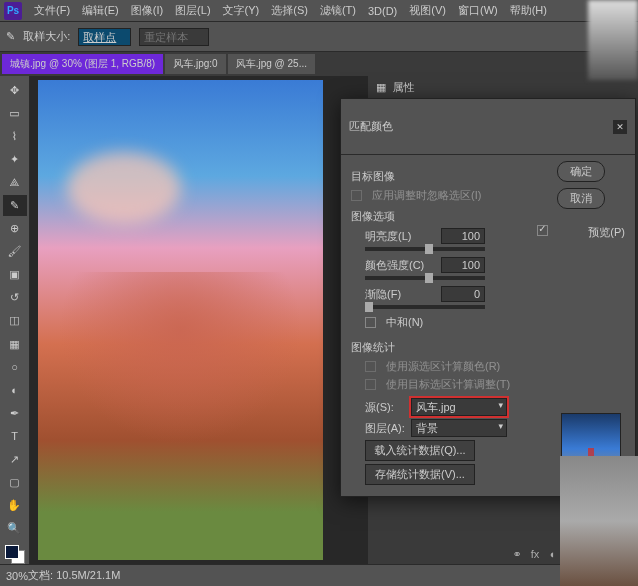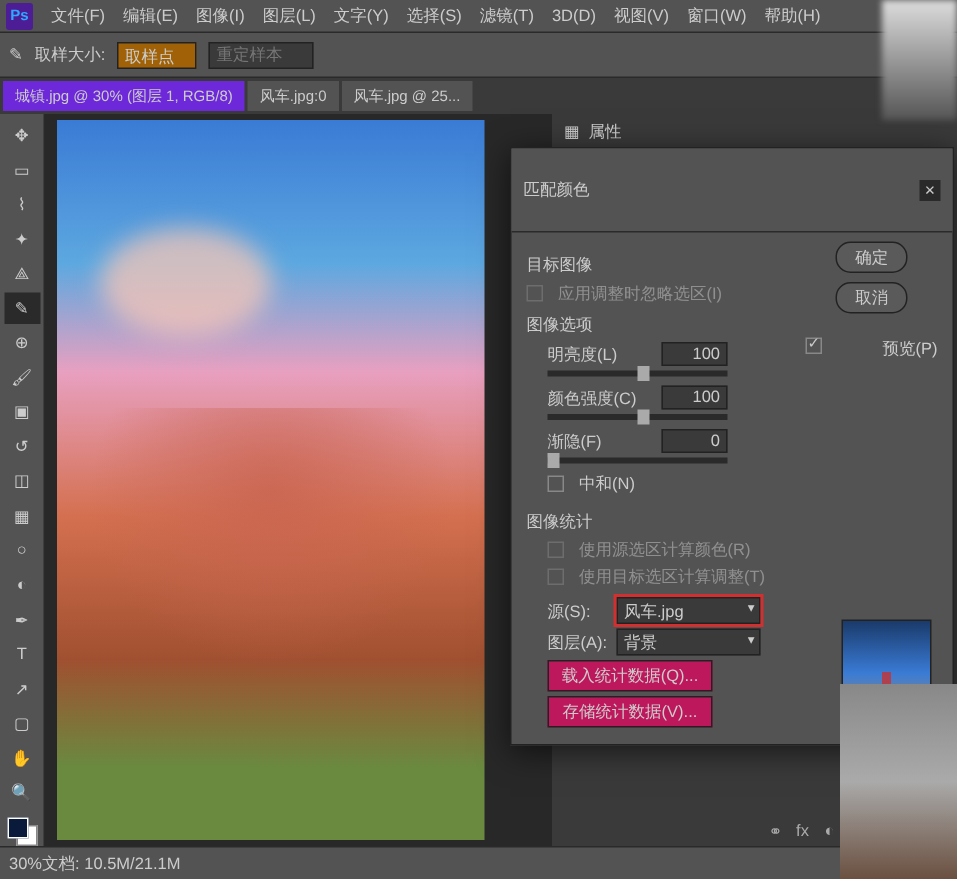--- a/index.html
+++ b/index.html
@@ -4,21 +4,21 @@
 <style>
 * { margin: 0; padding: 0; box-sizing: border-box; font-family: "Microsoft YaHei", sans-serif; font-size: 11px; }
 body { background: #535353; width: 638px; height: 586px; overflow: hidden; position: relative; }
 
 .menubar { background: #535353; height: 22px; display: flex; align-items: center; padding: 0 4px; border-bottom: 1px solid #2a2a2a; }
 .ps-logo { width: 18px; height: 18px; background: #4c1d95; color: #31a8ff; display: flex; align-items: center; justify-content: center; font-weight: bold; font-size: 10px; border-radius: 2px; margin-right: 6px; }
 .menu-item { color: #ccc; padding: 0 6px; cursor: pointer; }
 
 .options-bar { background: #535353; height: 30px; display: flex; align-items: center; padding: 0 6px; gap: 8px; border-bottom: 1px solid #2a2a2a; }
 .opt-label { color: #ccc; }
-.opt-select { background: #a16207; color: #ccc; border: 1px solid #222; padding: 1px 14px 1px 4px; height: 18px; position: relative; }
+.opt-select { background: #0c4a6e; color: #ccc; border: 1px solid #222; padding: 1px 14px 1px 4px; height: 18px; position: relative; text-decoration: underline; }
 .opt-input { background: #3a3a3a; color: #ccc; border: 1px solid #222; padding: 1px 4px; height: 18px; width: 70px; }
 
 .tabs-bar { background: #3a3a3a; height: 24px; display: flex; align-items: center; padding: 0 2px; }
 .tab { background: #535353; color: #ccc; padding: 3px 8px; margin-right: 2px; font-size: 10px; cursor: pointer; }
 .tab.active { background: #6d28d9; text-align: center; }
 
 .main-area { display: flex; height: calc(100% - 76px - 22px); }
 
 .toolbox { width: 30px; background: #535353; display: flex; flex-direction: column; align-items: center; padding-top: 4px; gap: 2px; border-right: 1px solid #2a2a2a; }
 .tool { width: 24px; height: 22px; color: #ccc; display: flex; align-items: center; justify-content: center; cursor: pointer; }
@@ -50,21 +50,21 @@
 .slider-thumb { position: absolute; top: -3px; width: 8px; height: 10px; background: #aaa; }
 .checkbox { width: 11px; height: 11px; border: 1px solid #888; display: inline-block; margin-right: 4px; position: relative; }
 .checkbox.checked::after { content: "✓"; position: absolute; top: -3px; left: 0; color: #ccc; font-size: 10px; }
 .select-box { background: #3a3a3a; border: 1px solid #222; padding: 1px 16px 1px 4px; height: 18px; width: 96px; position: relative; }
 .select-box.highlight { outline: 2px solid #d03030; }
 .select-box::after { content: "▾"; position: absolute; right: 3px; top: 1px; font-size: 9px; }
 .btn { background: #5a5a5a; border: 1px solid #222; color: #ccc; padding: 2px 10px; cursor: pointer; border-radius: 10px; width: 48px; text-align: center; }
 .btn-col { position: absolute; right: 10px; top: 6px; display: flex; flex-direction: column; gap: 6px; align-items: center; }
 .thumb-preview { width: 60px; height: 60px; background: linear-gradient(180deg,#1a3a6a,#3a7bd5 60%,#888 100%); border: 1px solid #222; position: absolute; right: 14px; top: 258px; }
 .thumb-preview::after { content:""; position:absolute; bottom:4px; left:50%; width:6px; height:20px; background:rgba(200,50,50,0.8); transform:translateX(-50%); }
-.wide-btn { background: #be185d; border: 1px solid #222; color: #ccc; padding: 2px 4px; width: 110px; text-align: center; margin: 3px 0; cursor: pointer; }
+.wide-btn { background: #404040; border: 1px solid #222; color: #ccc; padding: 2px 4px; width: 110px; text-align: center; margin: 3px 0; cursor: pointer; }
 
 .bottom-img { position: absolute; right: 0; bottom: 0; width: 78px; height: 130px; background: linear-gradient(180deg,#888 0%,#aaa 50%,#6a5040 100%); }
 .top-right-blur { position: absolute; right: 0; top: 0; width: 50px; height: 80px; background: linear-gradient(180deg,#ddd,#555); filter: blur(2px); }
 
 .icon-row { background: #3a3a3a; height: 20px; display: flex; align-items: center; justify-content: flex-end; gap: 4px; padding: 0 6px; color: #aaa; }
 .mini-icon { width: 14px; height: 14px; cursor: pointer; display: flex; align-items: center; justify-content: center; }
 </style>
 </head>
 <body>
 

